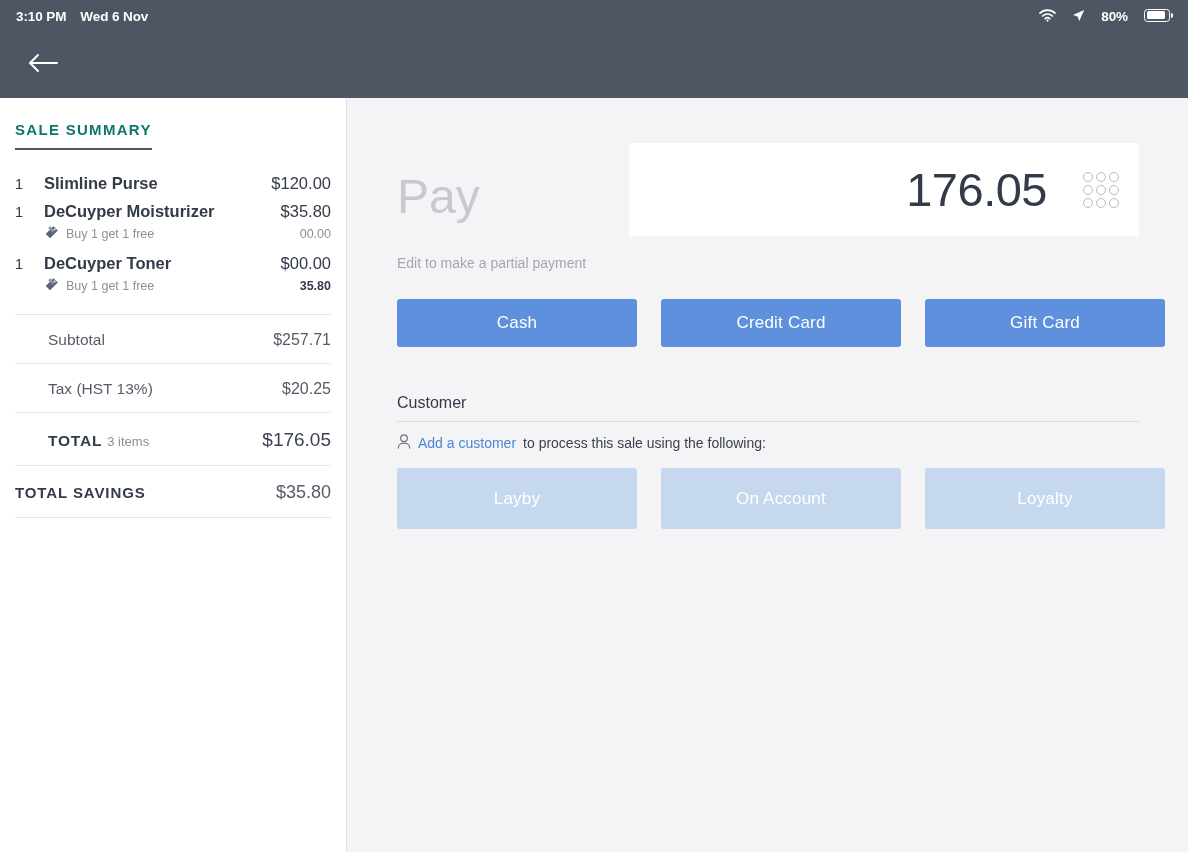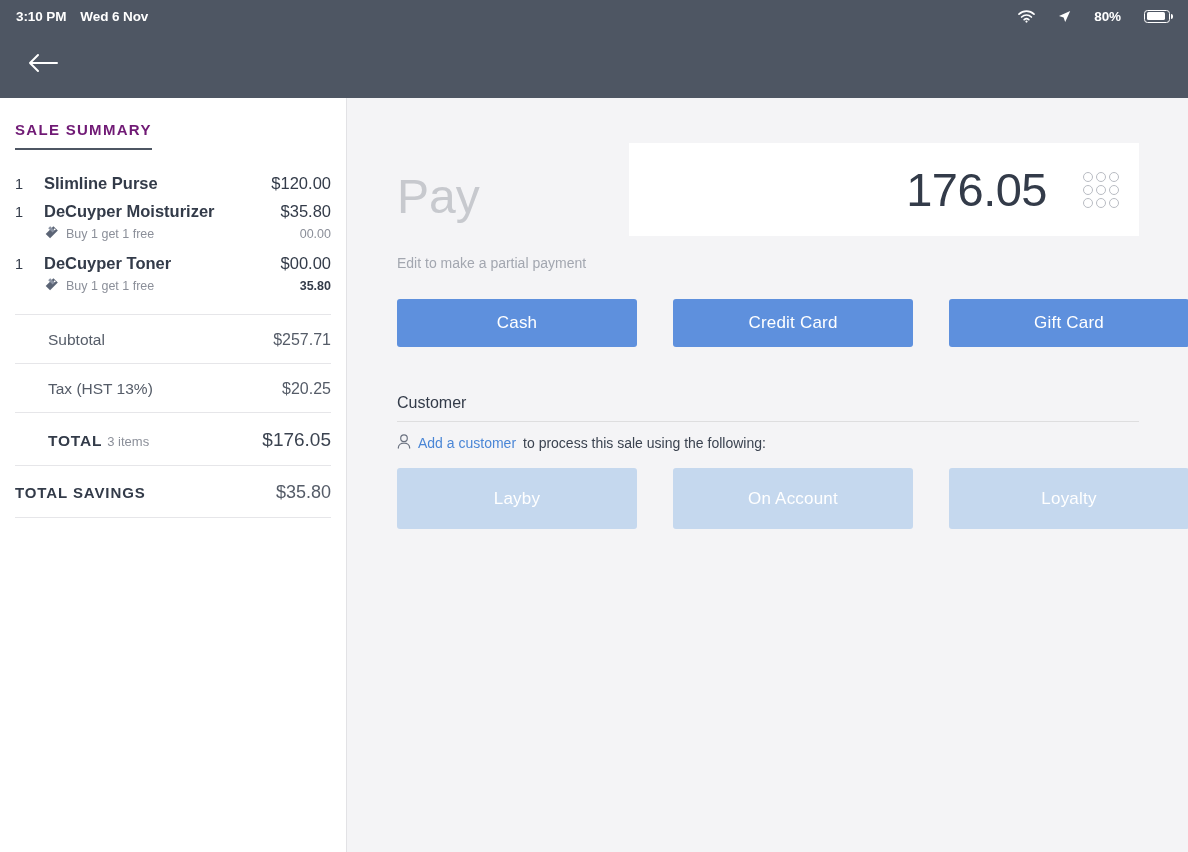--- a/index.html
+++ b/index.html
@@ -22,22 +22,22 @@
     align-items: center;
     padding: 0 18px 0 16px;
     font-size: 13.5px;
     font-weight: bold;
     letter-spacing: -0.1px;
   }
   .status-left { display: flex; align-items: center; gap: 14px; }
   .status-right {
     margin-left: auto;
     display: flex;
-    align-items: center;
-    gap: 23px;
+    align-items: flex-start;
+    gap: 16px;
     font-size: 13.5px;
     font-weight: bold;
   }
   .status-right svg { display: block; }
 
   
   .battery {
     width: 26px; height: 13px;
     border: 1.6px solid #ffffff;
     border-radius: 3.5px;
@@ -87,21 +87,21 @@
     width: 347px;
     flex: 0 0 347px;
     background: #ffffff;
     border-right: 1px solid #e2e2e5;
     padding: 0 15px;
   }
   .summary-title {
     font-size: 15px;
     font-weight: bold;
     letter-spacing: 1.3px;
-    color: #701a75;
+    color: #0f766e;
     padding: 23px 0 10px 0;
     border-bottom: 2px solid #4e5663;
     display: inline-block;
     margin-left: 0;
   }
   .items { margin-top: 18px; }
 
   .item-row {
     display: flex;
     align-items: baseline;
@@ -222,21 +222,21 @@
   }
   .hint {
     margin-top: 19px;
     font-size: 14px;
     color: #a3a7b0;
   }
 
   .btn-grid {
     display: grid;
     grid-template-columns: repeat(3, 240px);
-    gap: 11px 36px;
+    gap: 11px 24px;
     margin-top: 28px;
   }
   .pay-btn {
     height: 48px;
     background: #5e90dd;
     color: #ffffff;
     border: none;
     border-radius: 3px;
     font-size: 17px;
     font-family: "Liberation Sans", sans-serif;

